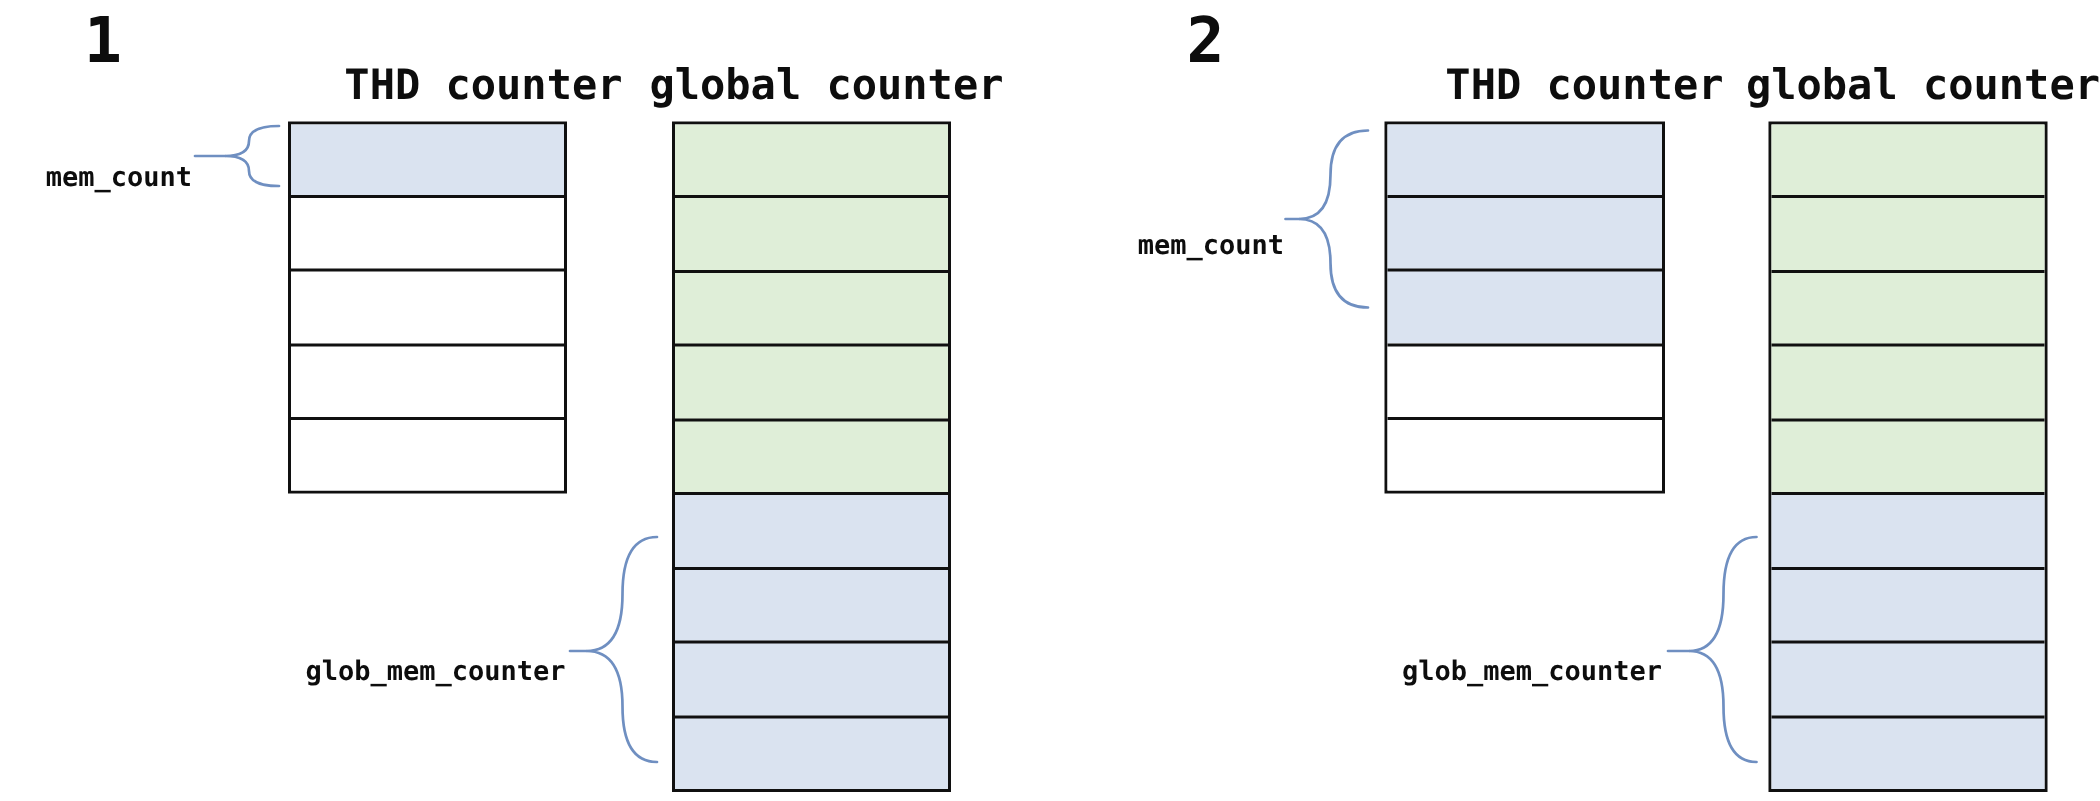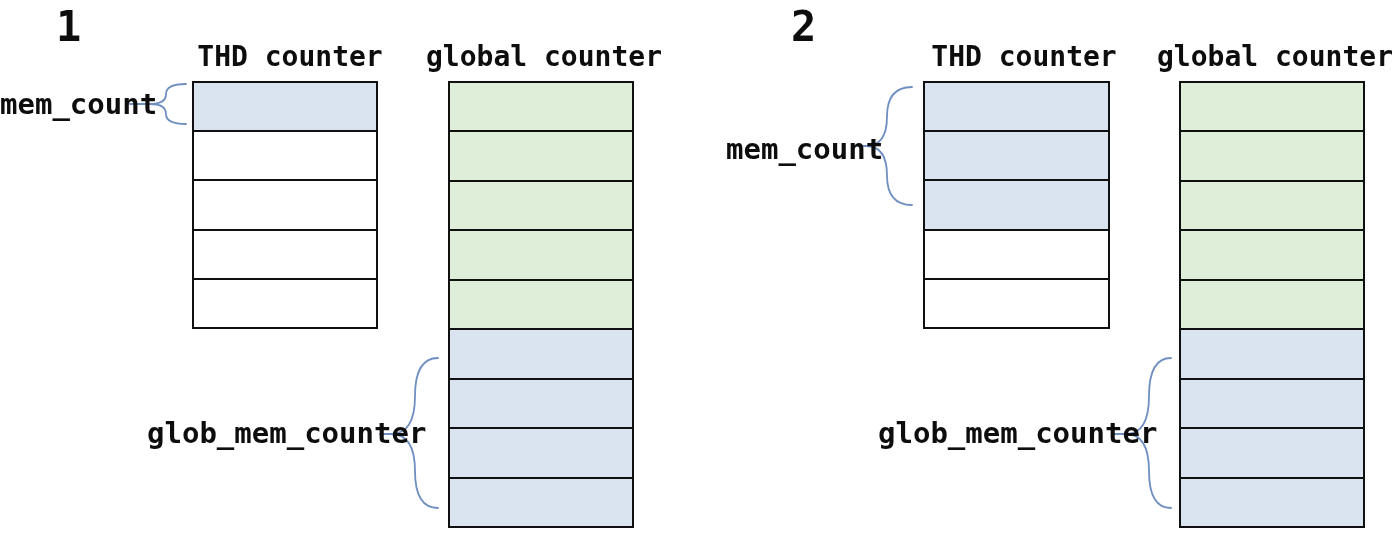--- a/index.html
+++ b/index.html
@@ -20,35 +20,36 @@
   .num {
     position: absolute;
     font-size: 42px;
     font-weight: bold;
     line-height: 46px;
     color: var(--text, #0d0d0d);
   }
   .hdr {
     position: absolute;
     width: 250px;
-    text-align: center;
+    text-align: right;
     font-size: 28px;
     font-weight: bold;
     line-height: 30px;
     color: var(--text, #0d0d0d);
     white-space: nowrap;
   }
   .lbl {
     position: absolute;
     text-align: right;
-    font-size: 29px;
+    font-size: 18px;
     font-weight: bold;
     line-height: 28px;
     color: var(--text, #0d0d0d);
     white-space: nowrap;
+    margin-top: 15px;
   }
   .col {
     position: absolute;
     box-sizing: border-box;
     border: 2px solid var(--border, #101010);
     display: flex;
     flex-direction: column;
     background: #ffffff;
   }
   .cell { flex: 1; }

